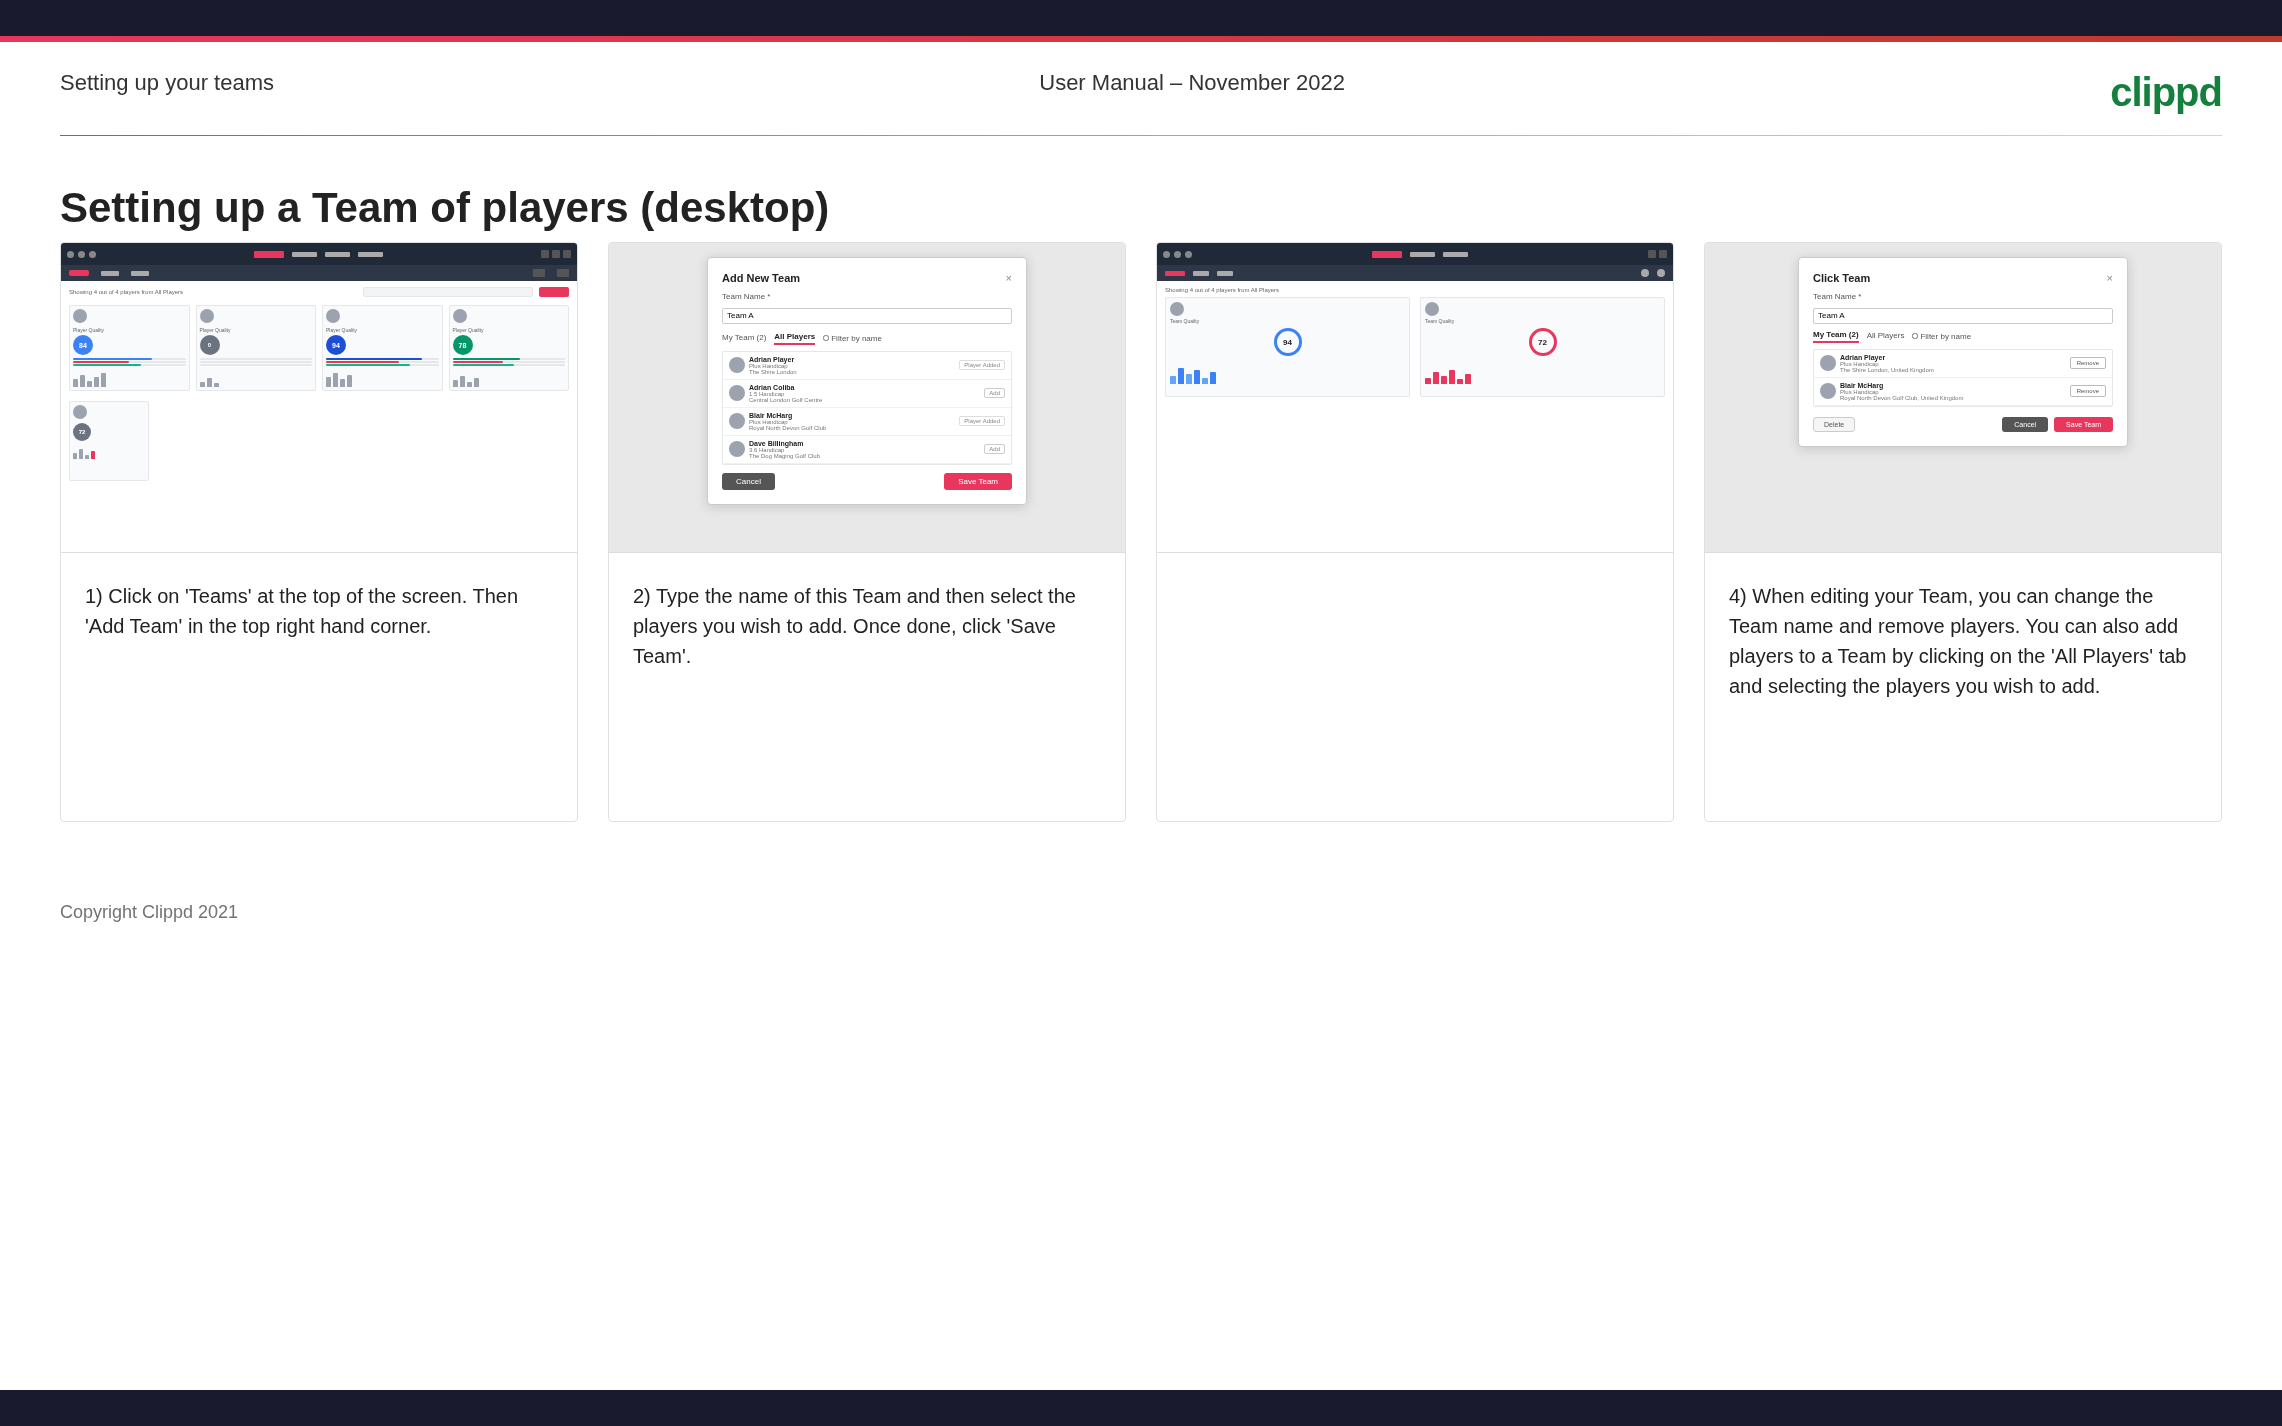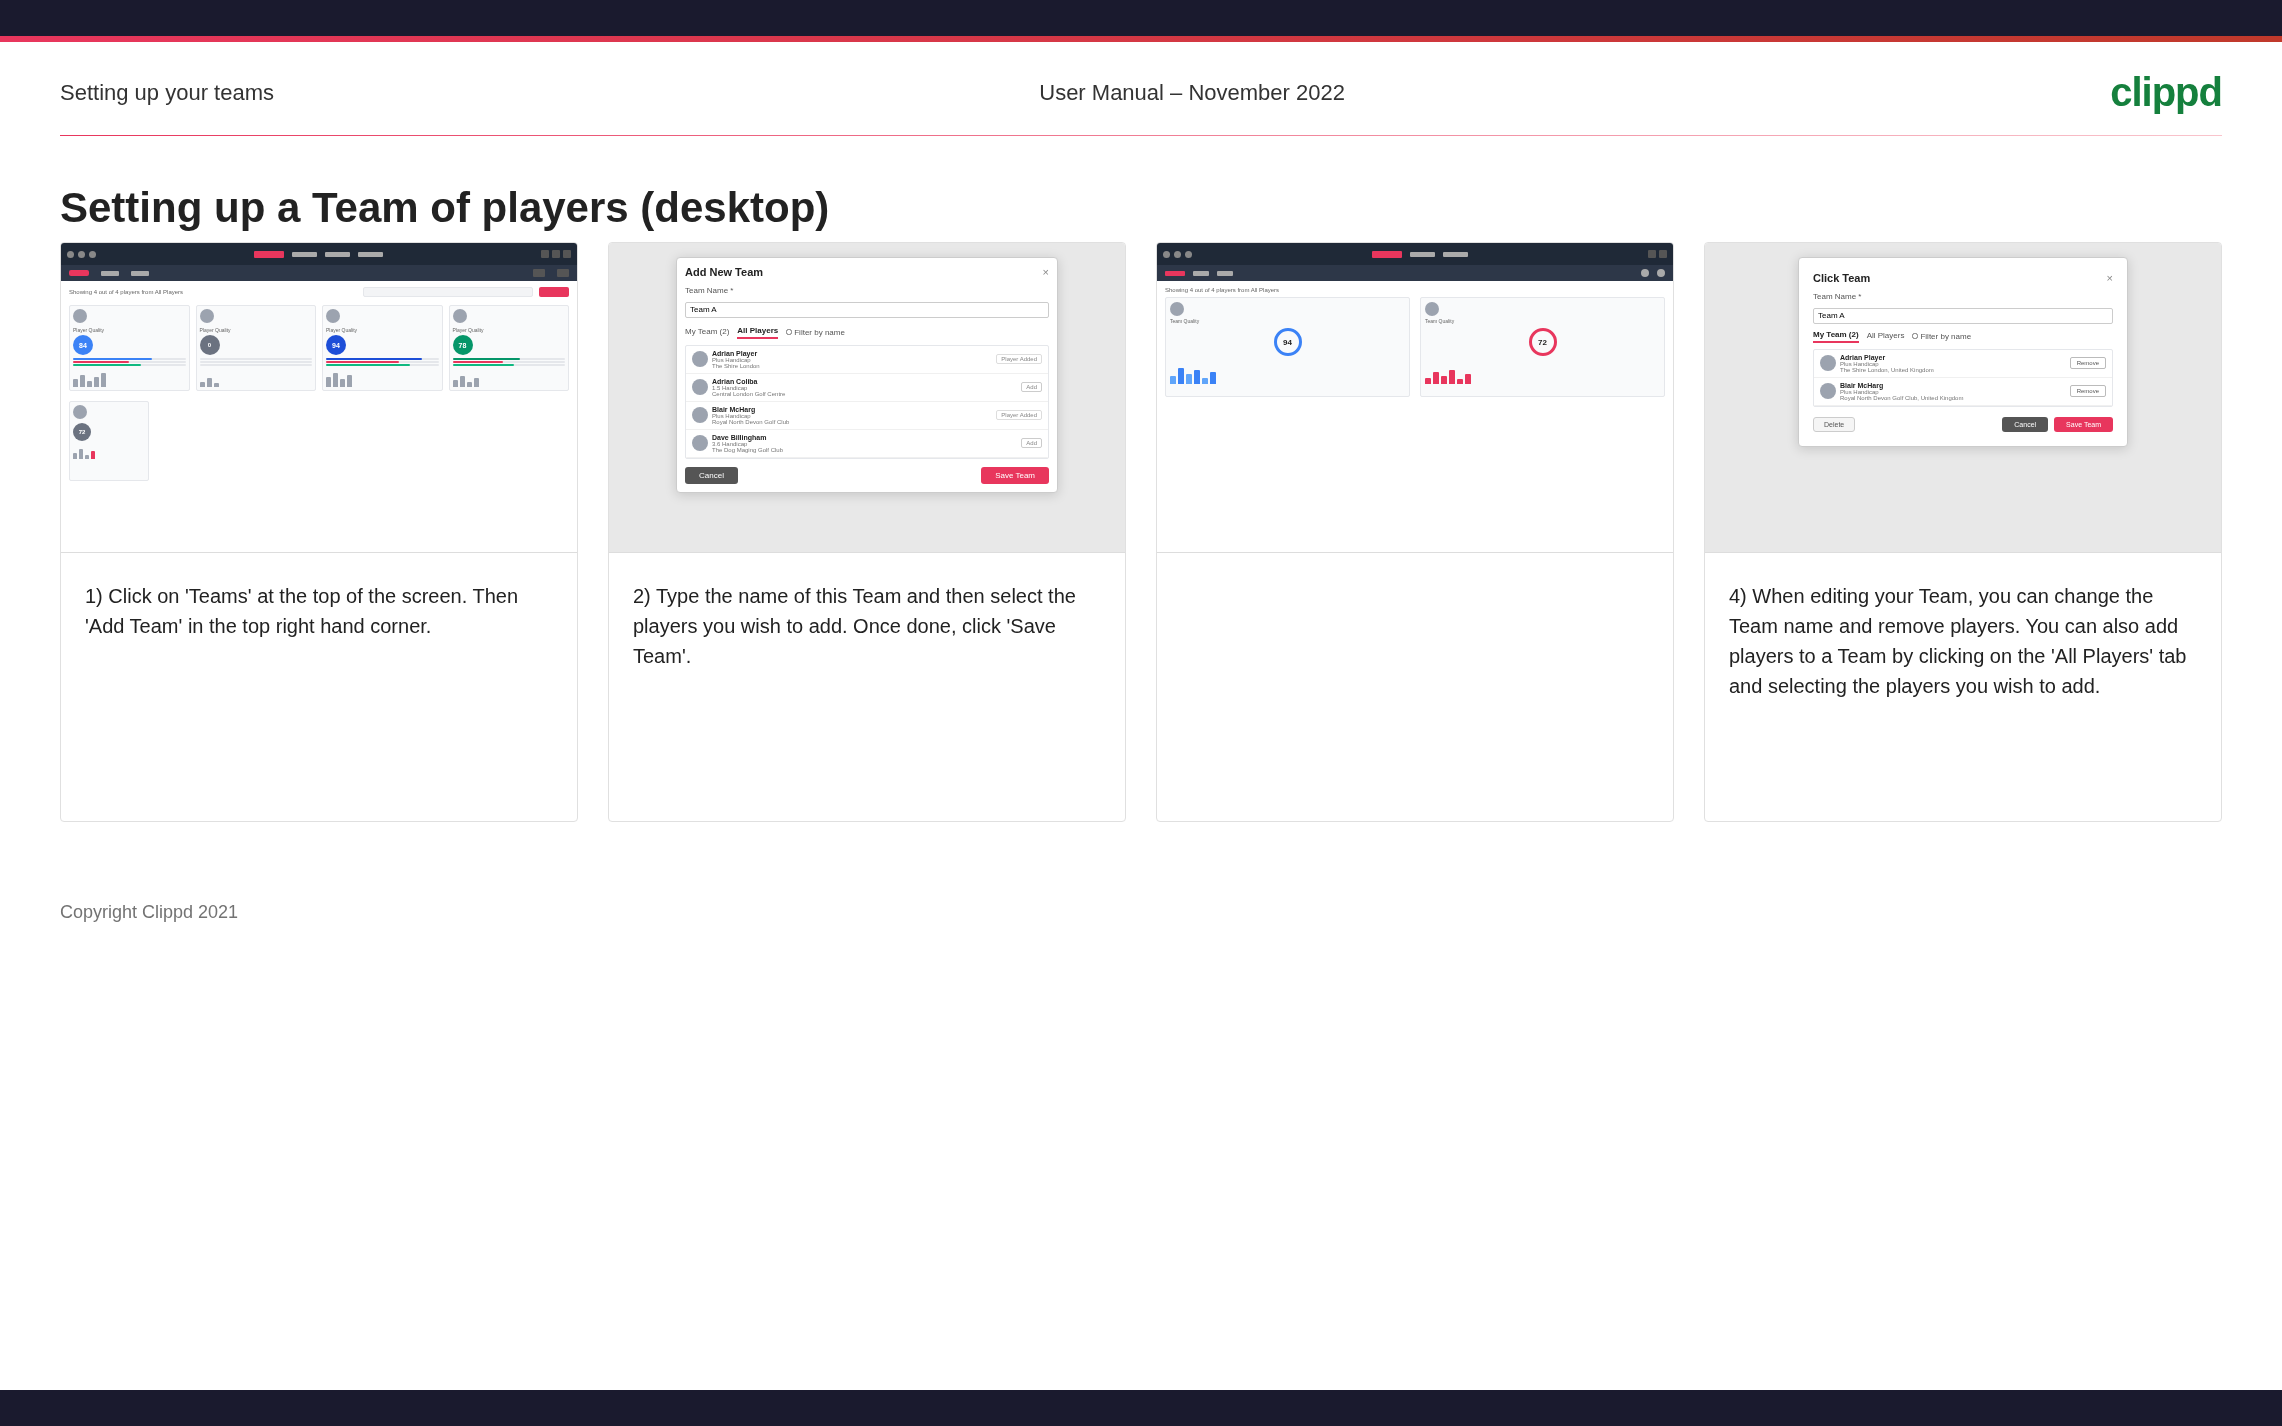--- a/index.html
+++ b/index.html
@@ -21,21 +21,20 @@
     
     .accent-bar {
       background: linear-gradient(to right, #e8365d, #c0392b);
       height: 6px;
       width: 100%;
     }
 
     
     .header {
       display: flex;
-      align-items: center;
       justify-content: space-between;
       padding: 28px 60px 20px 60px;
     }
     .header-left {
       font-size: 22px;
       color: #333;
     }
     .header-center {
       font-size: 22px;
       color: #333;
@@ -209,22 +208,22 @@
       position: relative;
       display: flex;
       align-items: flex-start;
       justify-content: center;
       padding-top: 14px;
     }
     .modal-box {
       background: #fff;
       border: 1px solid #ccc;
       border-radius: 4px;
-      width: 382px;
-      padding: 8px;
+      width: 320px;
+      padding: 14px;
       position: relative;
       box-shadow: 0 2px 12px rgba(0,0,0,0.15);
     }
     .modal-title-row {
       display: flex;
       justify-content: space-between;
       align-items: center;
       margin-bottom: 8px;
     }
     .modal-title-text {

